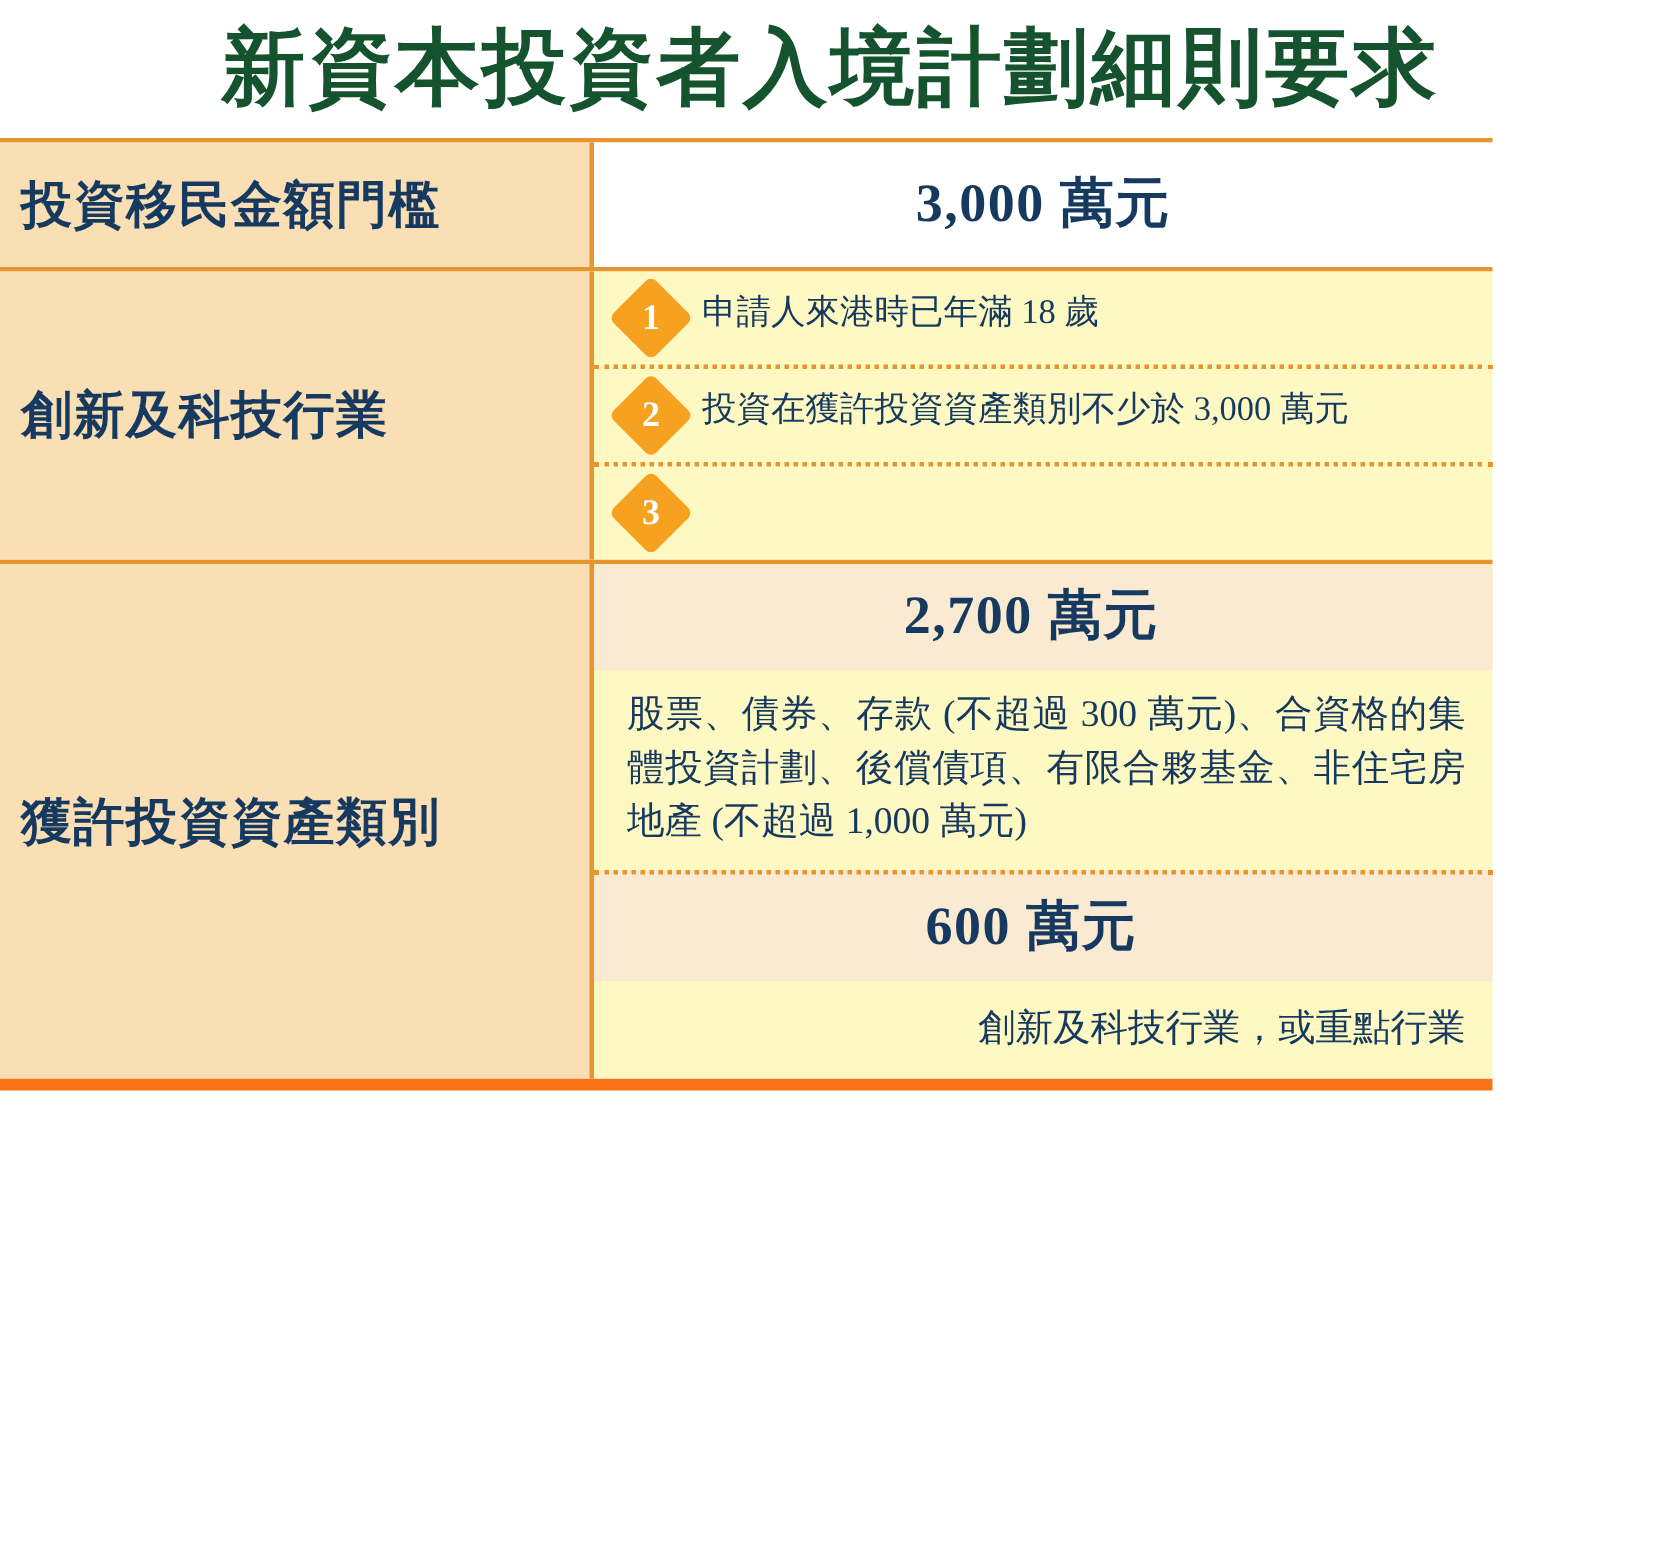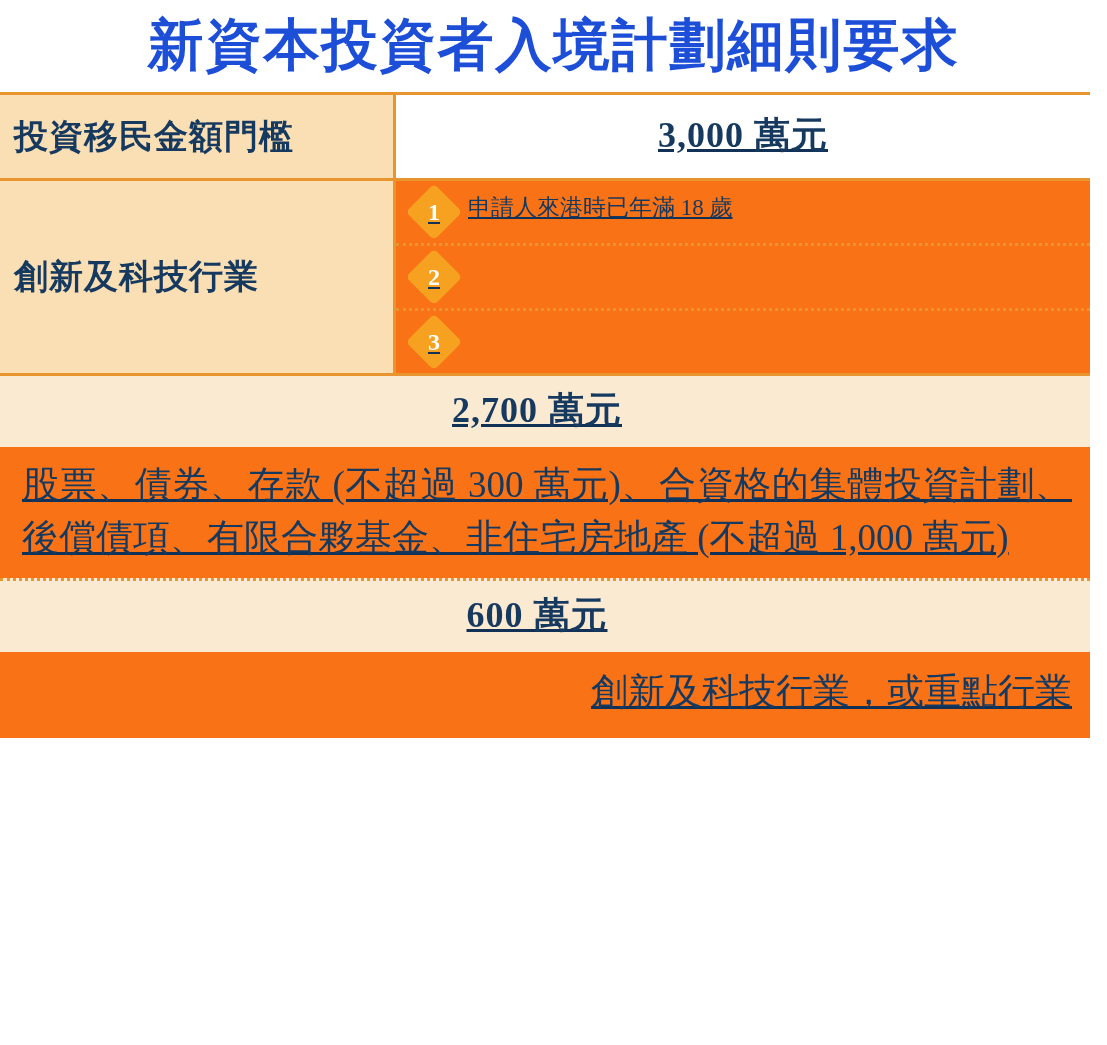--- a/index.html
+++ b/index.html
@@ -28,29 +28,29 @@
     display: flex;
     align-items: center;
     justify-content: center;
     background: #ffffff;
   }
   .title-text {
     font-family: "Liberation Serif", "DejaVu Serif", serif;
     font-weight: bold;
     font-size: 56px;
     letter-spacing: 2px;
-    color: #1d4ed8;
+    color: #14532d;
     white-space: nowrap;
   }
 
   
   .table {
     border-top: 3px solid #e8952f;
-    border-bottom: 3px solid #f97316;
-    width: 1090px;
+    border-bottom: 8px solid #f97316;
+    width: 995px;
     box-sizing: border-box;
   }
   .row {
     display: flex;
     align-items: stretch;
     width: 100%;
     box-sizing: border-box;
   }
   .row.sep-top {
     border-top: 3px solid #e8952f;
@@ -68,24 +68,23 @@
     font-family: "Liberation Serif", "DejaVu Serif", serif;
     font-weight: bold;
     font-size: 34px;
     color: #16395f;
     letter-spacing: 1px;
   }
 
   .content-cell {
     flex: 1;
     box-sizing: border-box;
-    background: #f97316;
+    background: #fef9c3;
     display: flex;
     flex-direction: column;
-    text-decoration: underline;
   }
 
   
   .amount {
     background: #fbead2;
     text-align: center;
     font-family: "Liberation Serif", "DejaVu Serif", serif;
     font-weight: bold;
     font-size: 36px;
     color: #16395f;
@@ -130,21 +129,21 @@
   .req-text {
     font-family: "Liberation Serif", "DejaVu Serif", serif;
     font-size: 23px;
     line-height: 1.38;
     color: #16395f;
     padding-top: 2px;
   }
 
   .plain-text {
     font-family: "Liberation Serif", "DejaVu Serif", serif;
-    font-size: 37px;
+    font-size: 25px;
     line-height: 1.42;
     color: #16395f;
     padding: 12px 18px 14px 22px;
     text-align: justify;
   }
   .plain-text.centered {
     text-align: right;
     padding: 14px 18px 16px 18px;
   }
   .dotted-top {
@@ -177,32 +176,34 @@
           <div class="badge">
             <span>1</span>
           </div>
           <div class="req-text">申請人來港時已年滿 18 歲</div>
         </div>
 
         <div class="req-item">
           <div class="badge">
             <span>2</span>
           </div>
+          <div class="req-text">投資在獲許投資資產類別不少於 3,000 萬元</div>
         </div>
 
         <div class="req-item">
           <div class="badge">
             <span>3</span>
           </div>
         </div>
 
       </div>
     </div>
 
     <div class="row sep-top">
+      <div class="label-cell">獲許投資資產類別</div>
       <div class="content-cell">
         <div class="amount">2,700 萬元</div>
         <div class="plain-text">股票、債券、存款 (不超過 300 萬元)、合資格的集體投資計劃、後償債項、有限合夥基金、非住宅房地產 (不超過 1,000 萬元)</div>
         <div class="amount dotted-top">600 萬元</div>
         <div class="plain-text centered">創新及科技行業，或重點行業</div>
       </div>
     </div>
 
   </div>
 </div>

